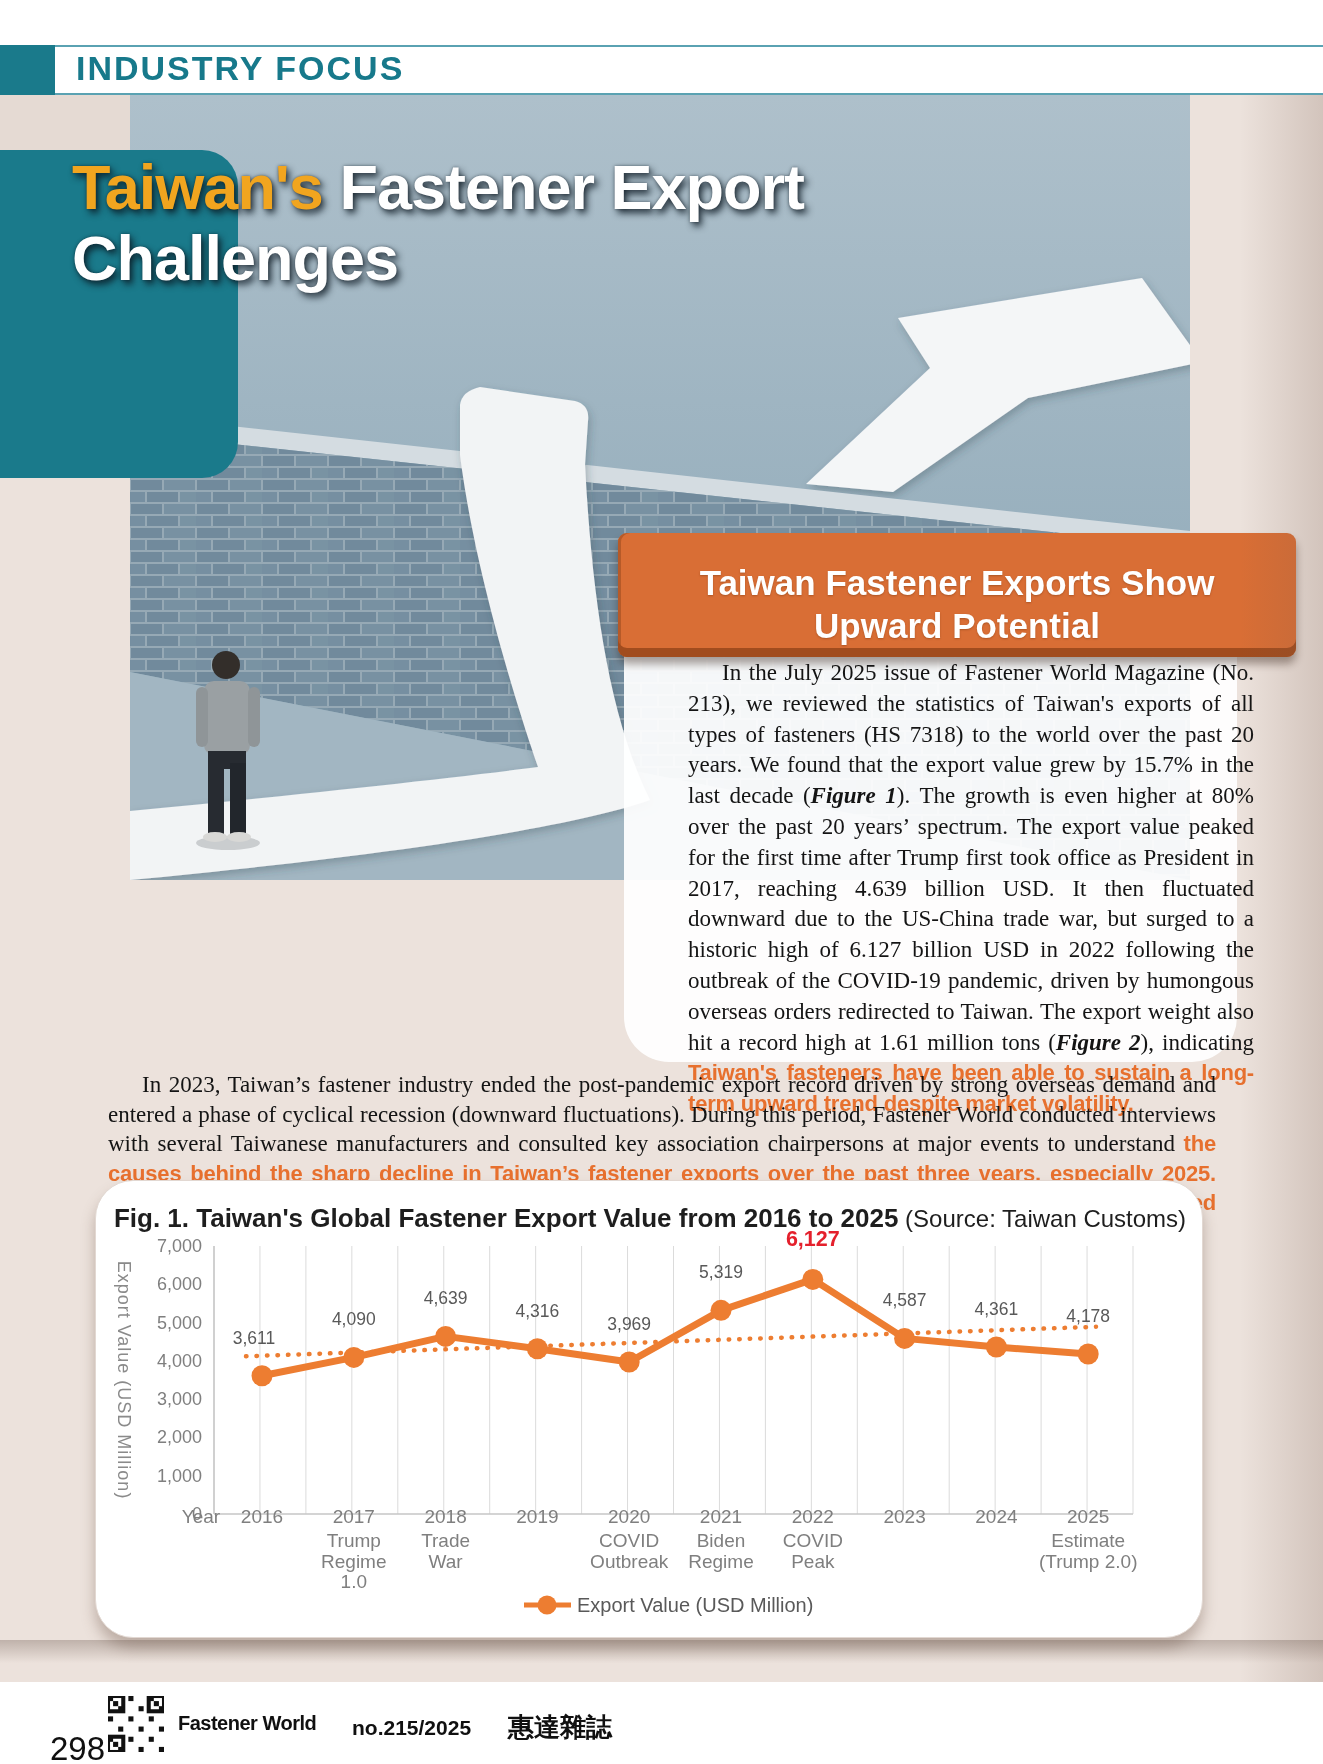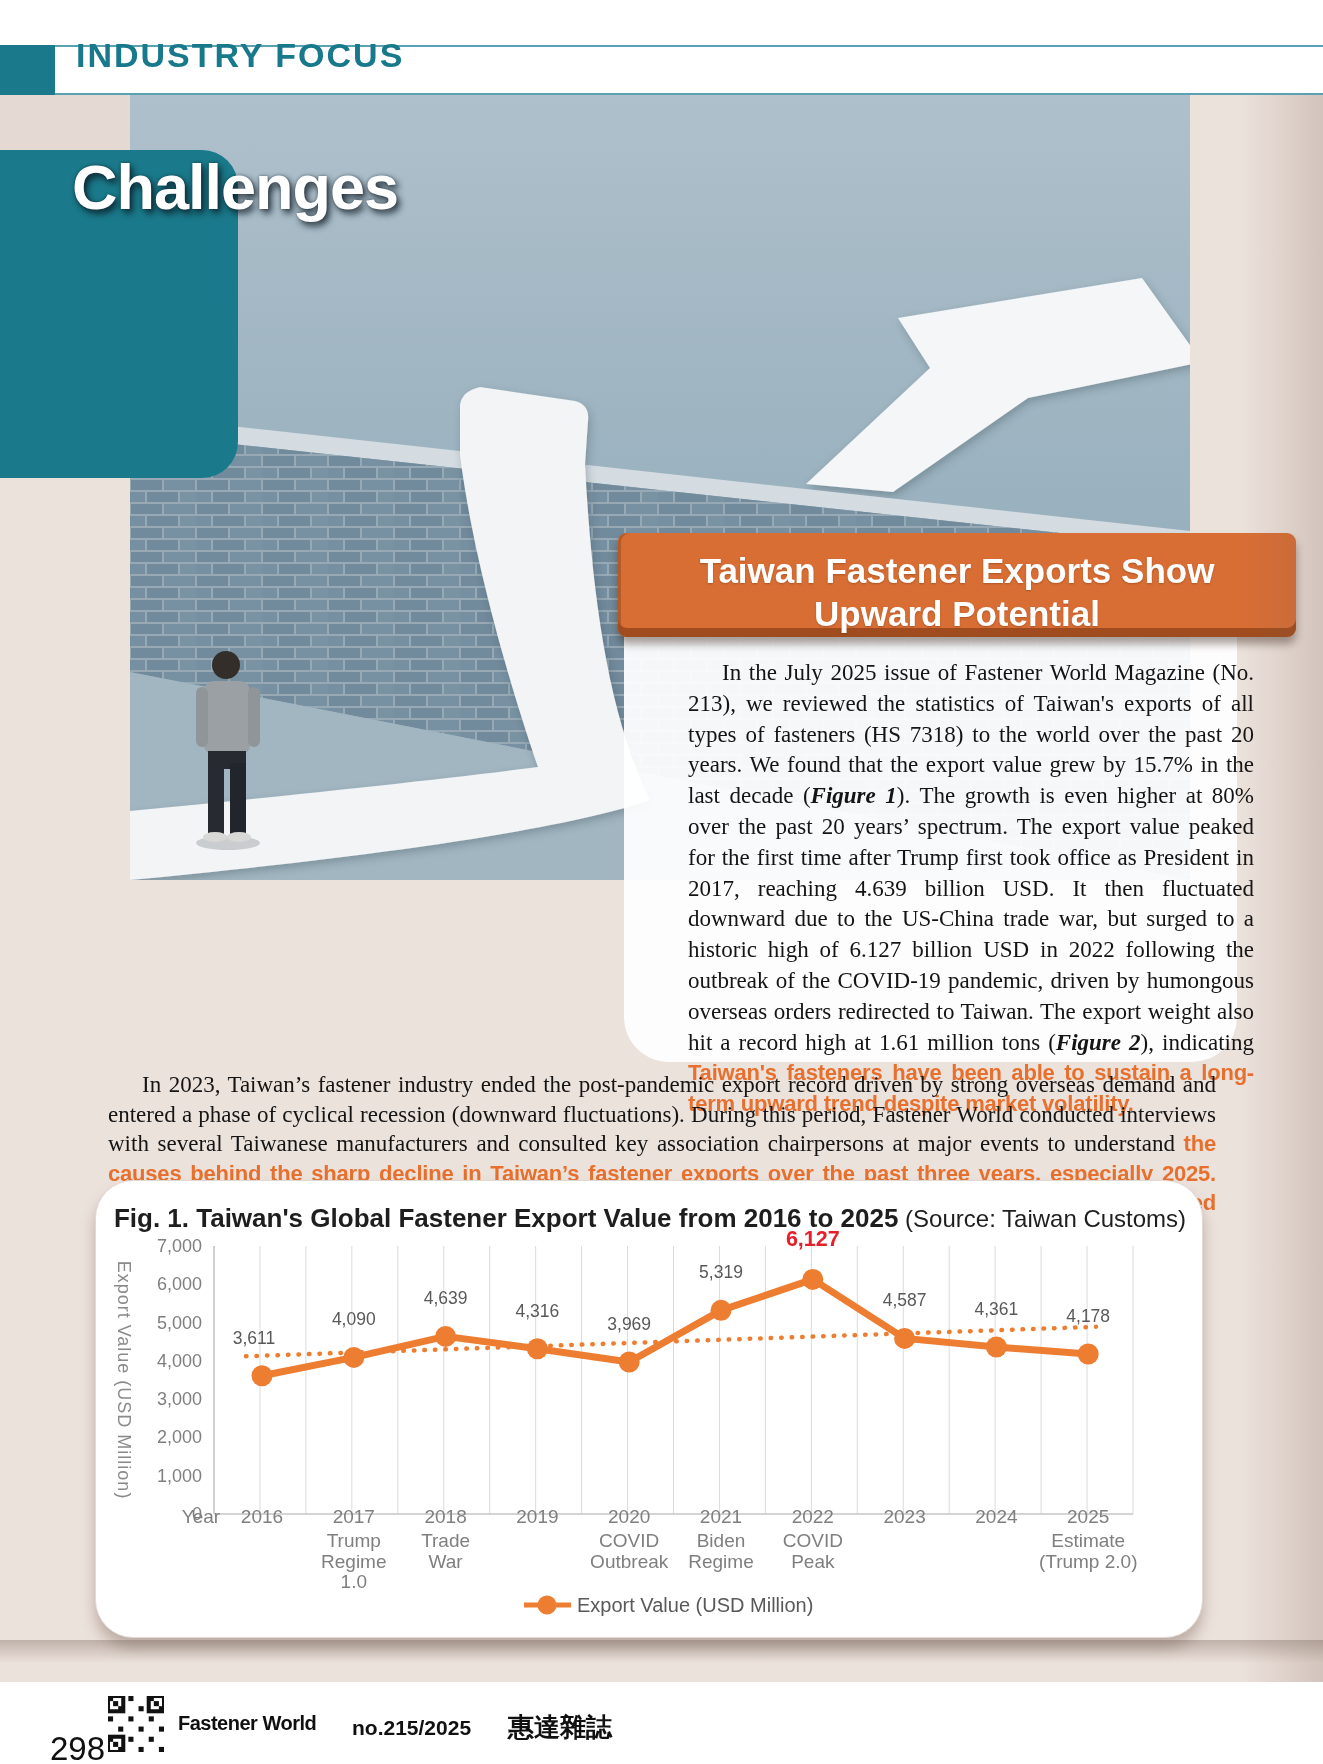--- a/index.html
+++ b/index.html
@@ -2,21 +2,21 @@
 <html><head>
 <meta charset="utf-8">
 <style>
   html,body{margin:0;padding:0;background:#fff;}
   #page{position:relative;width:1323px;height:1764px;background:#ffffff;overflow:hidden;
         font-family:"Liberation Sans",sans-serif;}
   
   #header-strip{position:absolute;left:0;top:45px;width:1323px;height:50px;background:#fff;
     border-top:2px solid #5aa2b2;border-bottom:2px solid #5aa2b2;box-sizing:border-box;}
   #header-teal{position:absolute;left:0;top:45px;width:55px;height:50px;background:#1A7A8B;}
-  #header-label{position:absolute;left:76px;top:36px;font-size:34px;font-weight:bold;
+  #header-label{position:absolute;left:76px;top:49px;font-size:34px;font-weight:bold;
     letter-spacing:2px;color:#17798B;font-family:"Liberation Sans",sans-serif;}
   
   #page-bg{position:absolute;left:0;top:95px;width:1323px;height:1587px;background:#ECE2DC;}
   #beige-block{position:absolute;left:0;top:95px;width:133px;height:55px;background:#E5DAD3;}
   #right-shade{position:absolute;left:1240px;top:95px;width:83px;height:1587px;
     background:linear-gradient(to right,rgba(120,90,75,0) 0%,rgba(120,90,75,0.22) 100%);}
   #bottom-shade{position:absolute;left:0;top:1640px;width:1323px;height:42px;
     background:linear-gradient(to bottom,rgba(105,85,75,0.34),rgba(105,85,75,0) 55%);}
   
   #hero{position:absolute;left:130px;top:95px;width:1060px;height:785px;overflow:hidden;}
@@ -28,23 +28,23 @@
     text-shadow:3px 4px 7px rgba(10,22,32,.85), 0 0 3px rgba(10,22,32,.5);}
   .t-yellow{color:#F1A51F;} .t-white{color:#FFFFFF;}
   
   #caption{position:absolute;left:130px;top:893px;width:490px;text-align:center;
     font-family:"Liberation Serif",serif;font-style:italic;font-weight:bold;
     font-size:21px;color:#1d1d1d;}
   
   #panel{position:absolute;left:624px;top:600px;width:613px;height:462px;
     background:rgba(255,255,255,0.93);border-radius:26px 26px 45px 45px;}
   
-  #banner{position:absolute;left:618px;top:533px;width:678px;height:104px;background:#D96E35;
+  #banner{position:absolute;left:618px;top:533px;width:678px;height:124px;background:#D96E35;
     border-radius:9px;box-shadow:inset 0 -9px 0 #A14C1E, inset 3px 0 0 #B65A28,
-    0 7px 9px rgba(40,20,10,0.40);text-align:center;padding-top:16px;box-sizing:border-box;}
+    0 7px 9px rgba(40,20,10,0.40);text-align:center;padding-top:28px;box-sizing:border-box;}
   .banner-line{font-size:35px;line-height:43px;font-weight:bold;color:#fff;
     text-shadow:0 1px 2px rgba(90,40,10,.35);}
   
   #para1{position:absolute;left:652px;top:658px;width:566px;
     font-family:"Liberation Serif",serif;font-size:23px;line-height:30.8px;color:#141414;
     text-align:justify;text-indent:34px;margin-left:36px;}
   #para2{position:absolute;left:108px;top:1070px;width:1108px;
     font-family:"Liberation Serif",serif;font-size:23px;line-height:29.5px;color:#141414;
     text-align:justify;text-indent:34px;}
   .fig-ref{font-weight:bold;font-style:italic;}
@@ -127,20 +127,21 @@
       </g>
     </svg>
   </div>
 
   <div id="header-strip"></div>
   <div id="header-teal"></div>
   <div id="header-label">INDUSTRY FOCUS</div>
 
   <div id="title-block"></div>
   <div id="main-title">
+    <div><span class="t-yellow">Taiwan's </span><span class="t-white">Fastener Export</span></div>
     <div><span class="t-white">Challenges</span></div>
   </div>
 
 
   <div id="panel"></div>
   <div id="banner">
     <div class="banner-line">Taiwan Fastener Exports Show</div>
     <div class="banner-line">Upward Potential</div>
   </div>
   <div id="para1"><span>In the July 2025 issue of Fastener World Magazine (No. 213), we reviewed the statistics of Taiwan's exports of all types of fasteners (HS 7318) to the world over the past 20 years. We found that the export value grew by 15.7% in the last decade (</span><span class="fig-ref">Figure 1</span><span>). The growth is even higher at 80% over the past 20 years’ spectrum. The export value peaked for the first time after Trump first took office as President in 2017, reaching 4.639 billion USD. It then fluctuated downward due to the US-China trade war, but surged to a historic high of 6.127 billion USD in 2022 following the outbreak of the COVID-19 pandemic, driven by humongous overseas orders redirected to Taiwan. The export weight also hit a record high at 1.61 million tons (</span><span class="fig-ref">Figure 2</span><span>), indicating </span><span class="accent">Taiwan's fasteners have been able to sustain a long-term upward trend despite market volatility.</span></div>

